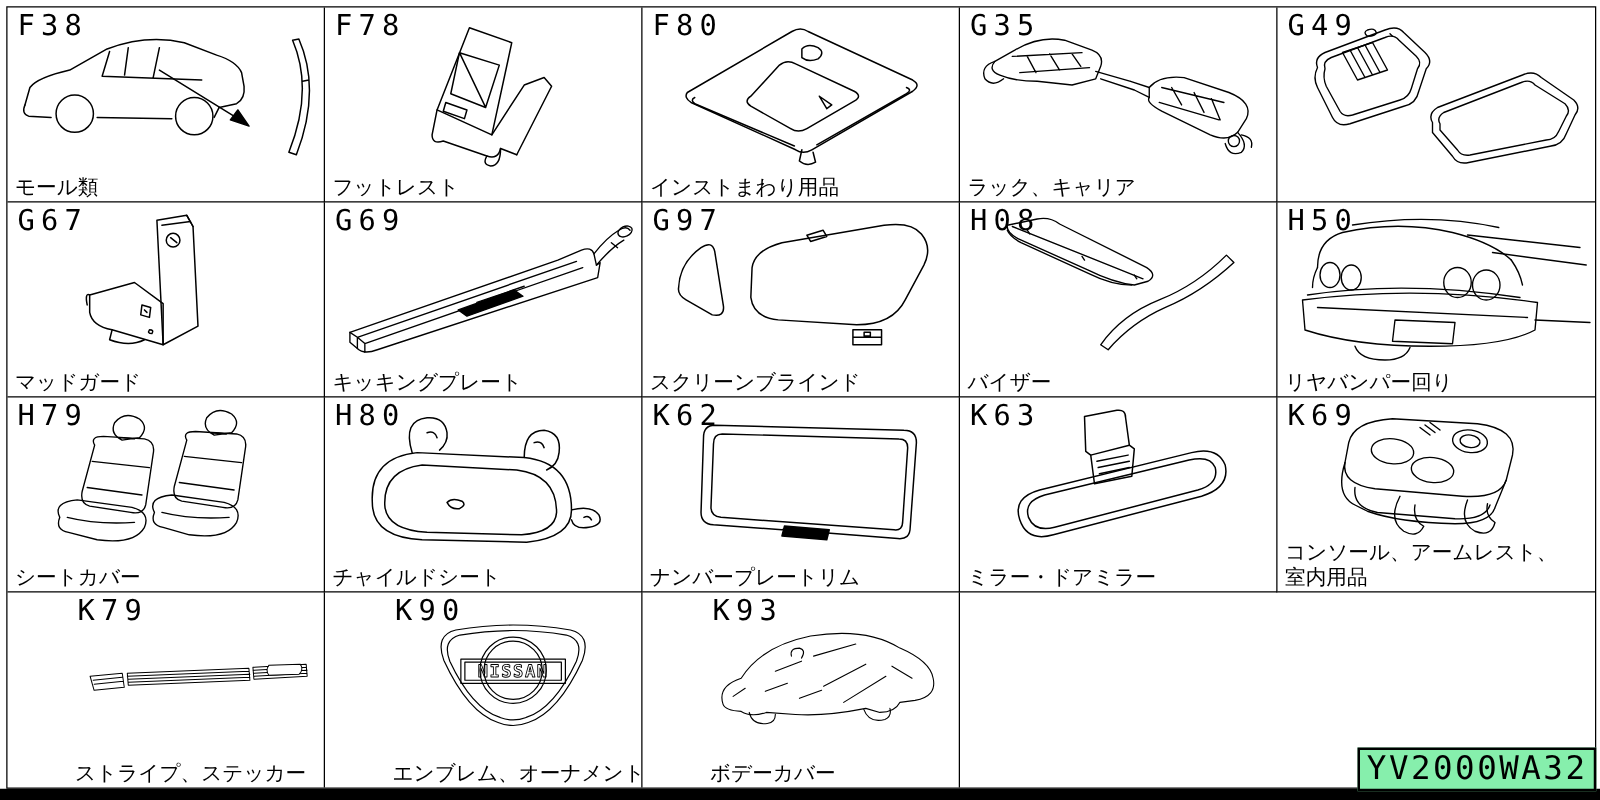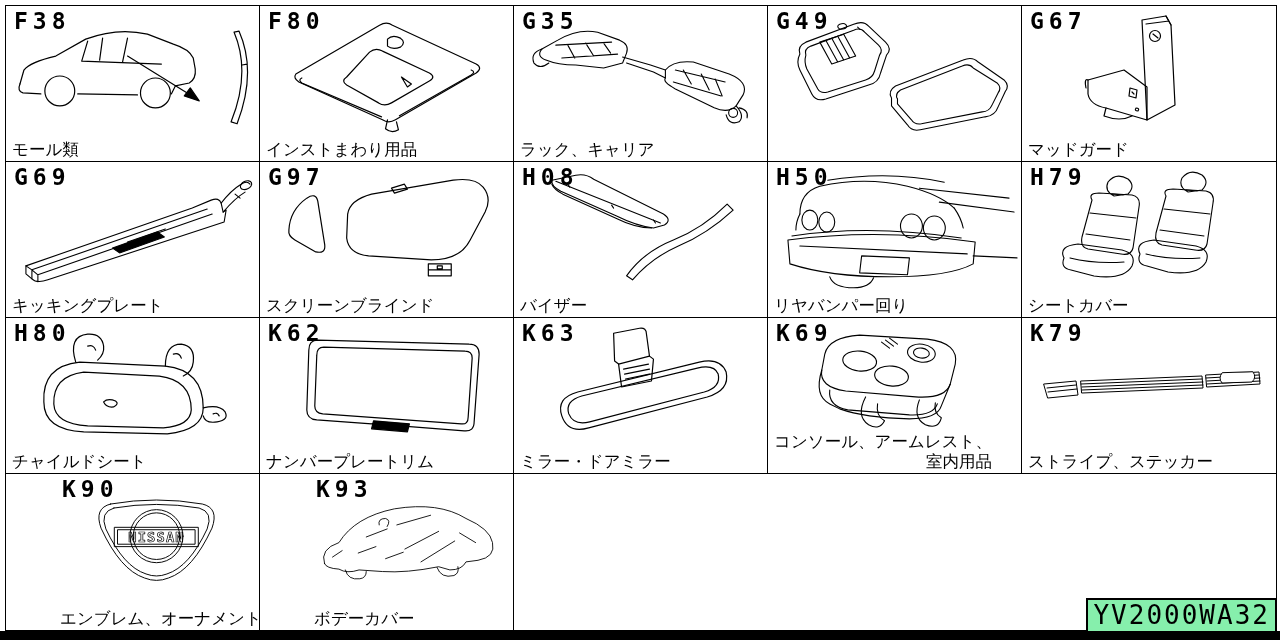--- a/index.html
+++ b/index.html
@@ -7,25 +7,25 @@
        font-family:"DejaVu Sans",sans-serif;color:#000;}
   .sheet{position:absolute;left:5px;top:5px;width:1270px;height:624px;
          border:1px solid #000;display:grid;
          grid-template-columns:repeat(5,1fr);grid-template-rows:repeat(4,1fr);
          background:#fff;}
   .cell{position:relative;border-right:1px solid #000;border-bottom:1px solid #000;overflow:hidden;}
   .cell:nth-child(5n){border-right:none;}
   .cell:nth-child(n+16){border-bottom:none;margin-left:48px;}
   .code{position:absolute;top:2px;left:8px;
         font-family:"DejaVu Sans Mono",monospace;font-size:23px;
-        letter-spacing:5px;font-weight:700;z-index:2;}
+        letter-spacing:5px;font-weight:400;z-index:2;}
   .art{position:absolute;left:2px;right:2px;top:6px;bottom:24px;}
   .art svg{width:100%;height:100%;}
   .label{position:absolute;left:6px;bottom:1px;font-size:16.5px;
-         white-space:nowrap;line-height:1.2;z-index:2;text-align:right;}
+         white-space:nowrap;line-height:1.2;z-index:2;}
   .label .l2{display:block;}
   .bottombar{position:absolute;left:0;bottom:0;width:1280px;height:9px;background:#000;z-index:3;}
   .plate{position:absolute;right:3px;bottom:7px;background:#86efac;border:2px solid #000;
          padding:0 5px 1px 5px;font-family:"DejaVu Sans Mono",monospace;font-size:26px;
          letter-spacing:2px;z-index:6;}
 </style>
 </head>
 <body>
 
 <div class="sheet">
@@ -40,20 +40,34 @@
           <circle cx="148" cy="81" r="15"></circle>
         <path d="M80,29 L74,49 M74,49 L154,52 M120,26 L115,50 M95,26 L92,48"></path>
         <path d="M120,44 L188,86"></path>
         <path d="M192,89 L177,84 L183,76 Z" fill="#000"></path>
         <path d="M227,20 Q244,60 224,110 M232,19 Q250,60 230,112 M227,20 L232,19 M224,110 L230,112 M240,52 L235,53"></path>
       </svg>
     </div>
     <div class="label">モール類</div>
   </div>
 
+  <div class="cell">
+    <div class="code">F78</div>
+    <div class="art">
+      <svg viewBox="0 0 250 125" fill="none" stroke="#000" stroke-width="1.2" stroke-linecap="round" stroke-linejoin="round">
+        <path d="M88,76 L114,10 L148,22 L132,96 Z"></path>
+        <path d="M106,30 L138,40 L127,74 L99,63 Z M106,30 L127,74"></path>
+        <path d="M95,70 L112,76 L110,83 L93,77 Z"></path>
+        <path d="M132,96 L158,56 L174,50 L180,57 L152,112"></path>
+        <path d="M88,76 L84,96 Q84,104 93,101 L128,113 Q137,116 139,107 L152,112"></path>
+        <path d="M128,113 Q124,120 131,121 Q139,121 139,107"></path>
+      </svg>
+    </div>
+    <div class="label">フットレスト</div>
+  </div>
 
   <div class="cell">
     <div class="code">F80</div>
     <div class="art">
       <svg viewBox="0 0 250 125" fill="none" stroke="#000" stroke-width="1.2" stroke-linecap="round" stroke-linejoin="round">
         <path d="M34,62 L118,13 Q125,9 131,13 L215,52 Q222,56 215,61 L134,108 Q127,112 121,108 L37,70 Q31,66 34,62 Z"></path>
         <path d="M40,66 Q36,68 40,71 L120,105 M210,58 Q215,60 210,63 L138,104"></path>
         <path d="M108,40 Q114,35 121,39 L168,61 Q175,65 168,69 L130,91 Q123,95 117,91 L85,73 Q79,69 85,65 Z"></path>
         <path d="M126,27 Q131,22 139,26 Q145,30 139,35 Q131,38 126,34 Z"></path>
         <path d="M140,65 L150,72 L146,75 Z"></path>

